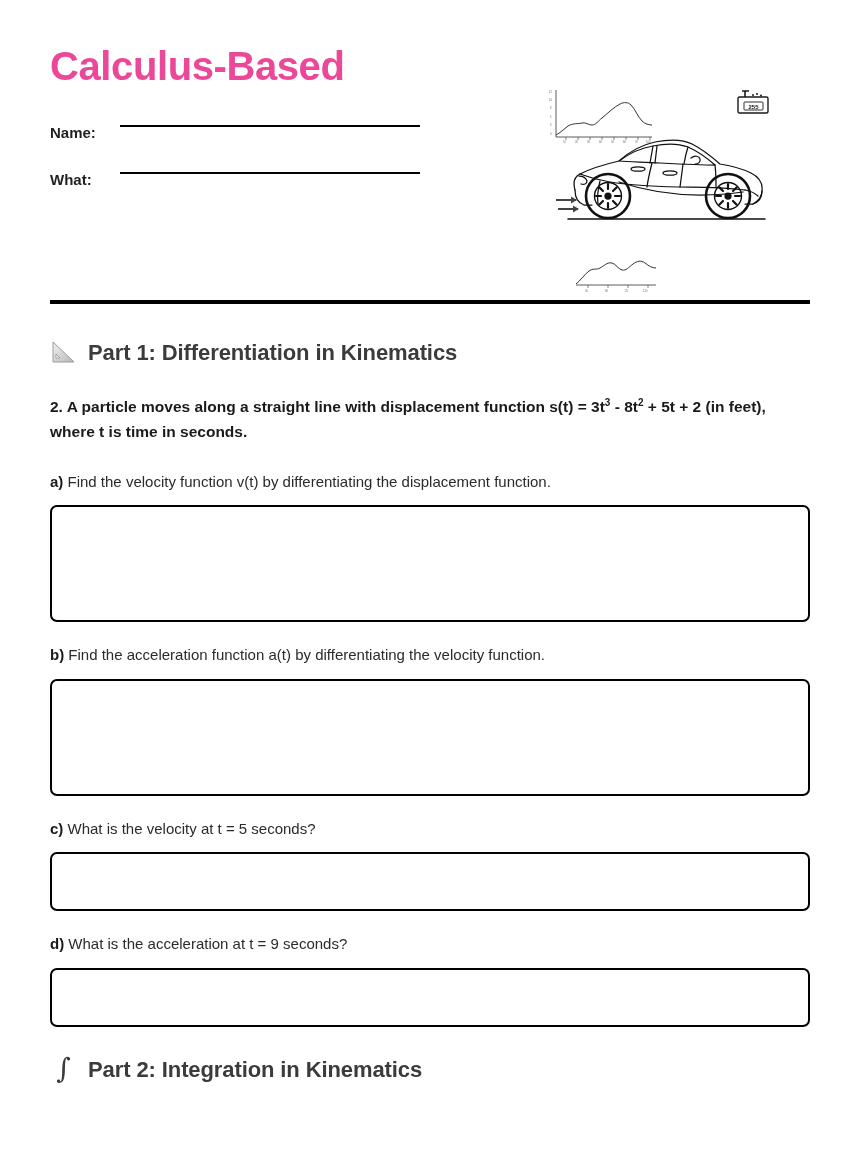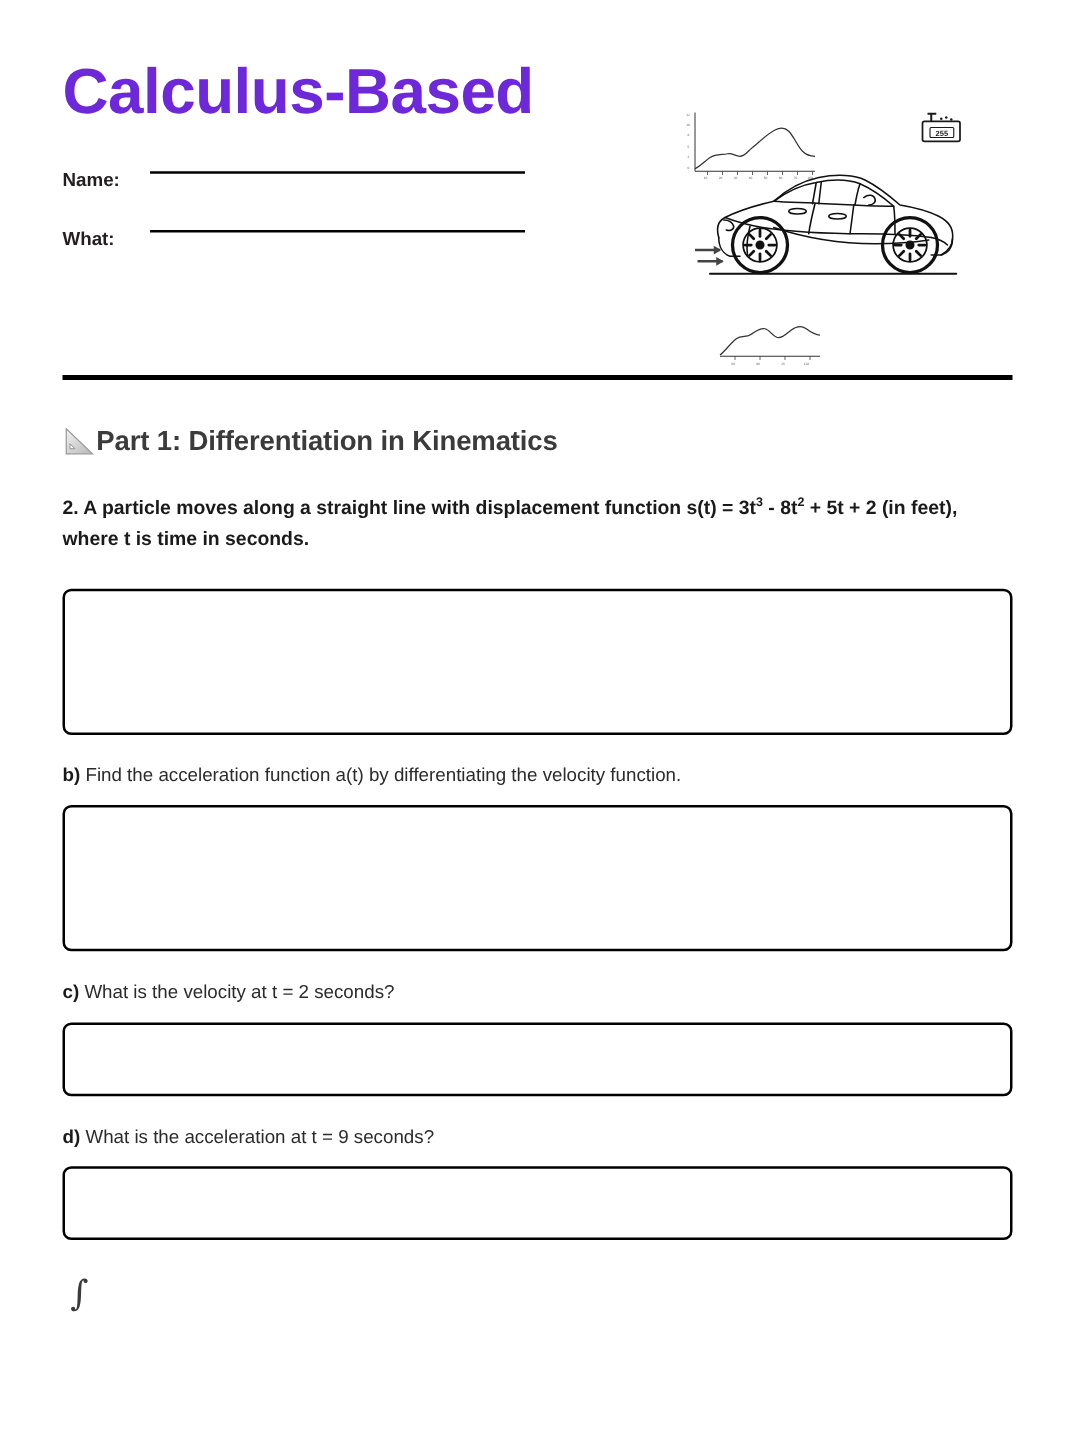--- a/index.html
+++ b/index.html
@@ -24,25 +24,25 @@
   }
 
   
   .header {
     position: relative;
     padding: 44px 50px 0 50px;
     height: 300px;
     box-sizing: border-box;
   }
   .doc-title {
-    font-size: 51px;
+    font-size: 40px;
     font-weight: bold;
     line-height: 1.14;
     letter-spacing: -0.4px;
-    color: #6d28d9;
+    color: #ec4899;
     margin: 0;
     width: 430px;
   }
   .fields {
     margin-top: 34px;
     width: 380px;
   }
   .field-row {
     display: flex;
     align-items: flex-start;
@@ -78,21 +78,22 @@
     margin: 0 50px;
     border-top: 4px solid #000000;
   }
 
   
   .content {
     padding: 0 50px;
   }
   .section-head {
     display: flex;
-    align-items: flex-end;
+    align-items: flex-start;
+    gap: 11px;
     margin-top: 36px;
     margin-bottom: 28px;
   }
   .section-icon {
     width: 27px;
     height: 25px;
     flex: 0 0 auto;
     display: flex;
     align-items: center;
     justify-content: center;
@@ -324,38 +325,43 @@
           </defs>
           <path d="M2,1 L2,21 L23,21 Z" fill="url(#rulerGrad)" stroke="#9b9b9b" stroke-width="1"></path>
           <path d="M5,17 L5,13 L9,17 Z" fill="#ffffff" stroke="#8f8f8f" stroke-width="0.8"></path>
         </svg>
       </span>
       <span class="section-title">Part 1: Differentiation in Kinematics</span>
     </div>
 
     <div class="question-stem"><span>2. A particle moves along a straight line with displacement function s(t) = 3t</span><sup>3</sup><span> - 8t</span><sup>2</sup><span> + 5t + 2 (in feet), where t is time in seconds.</span></div>
 
+    <div class="subq">
+      <span class="tag">a)</span>
+      <span>Find the velocity function v(t) by differentiating the displacement function.</span>
+    </div>
     <div class="answer-box tall"></div>
 
     <div class="subq">
       <span class="tag">b)</span>
       <span>Find the acceleration function a(t) by differentiating the velocity function.</span>
     </div>
     <div class="answer-box tall"></div>
 
     <div class="subq">
       <span class="tag">c)</span>
-      <span>What is the velocity at t = 2 seconds?</span>
+      <span>What is the velocity at t = 5 seconds?</span>
     </div>
     <div class="answer-box short"></div>
 
     <div class="subq">
       <span class="tag">d)</span>
       <span>What is the acceleration at t = 9 seconds?</span>
     </div>
     <div class="answer-box short"></div>
 
     <div class="section-head part2-head">
       <span class="section-icon integral">∫</span>
+      <span class="section-title">Part 2: Integration in Kinematics</span>
     </div>
 
   </div>
 </div>
 
 </body></html>

